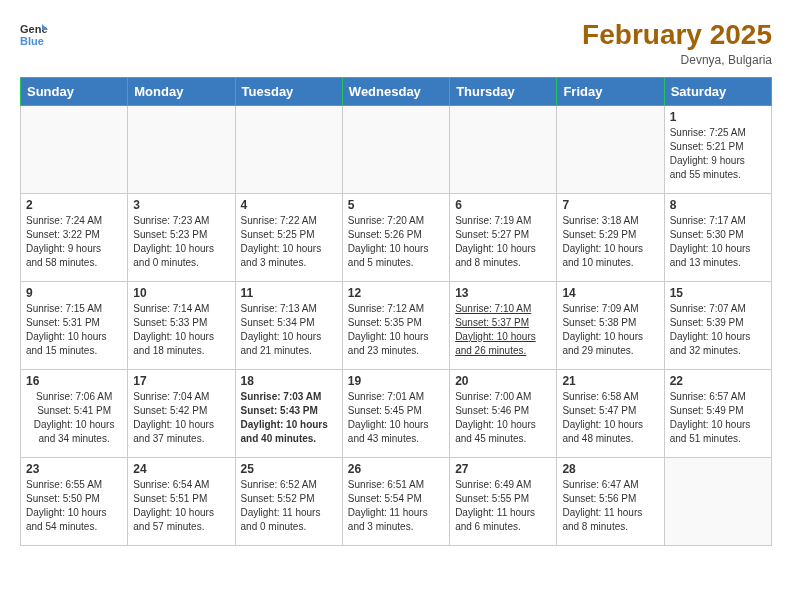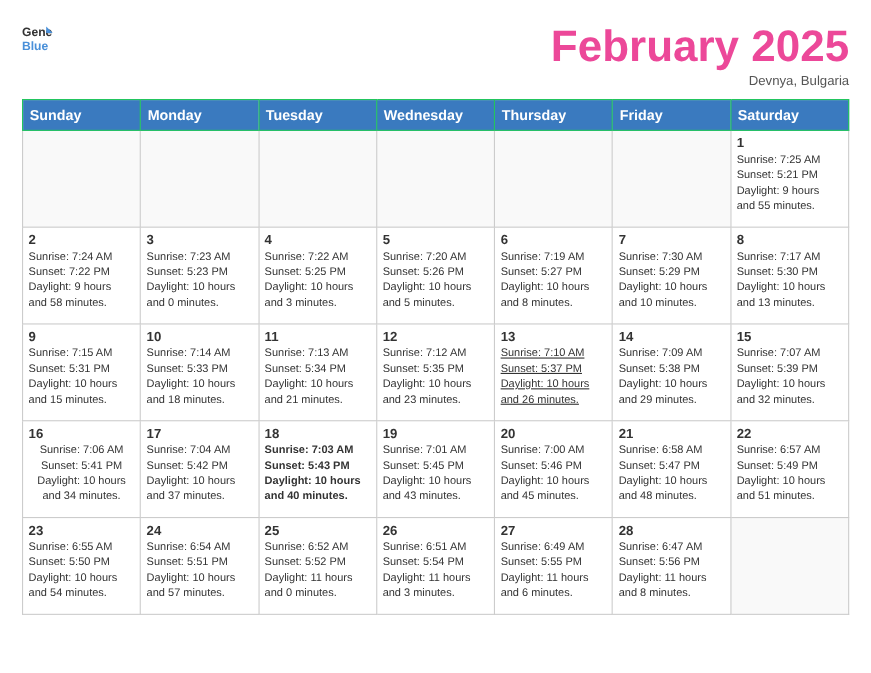--- a/index.html
+++ b/index.html
@@ -22,23 +22,23 @@
       gap: 4px;
     }
     .logo-icon {
       width: 28px;
       height: 28px;
     }
     .title-area {
       text-align: right;
     }
     .month-title {
-      font-size: 40px;
+      font-size: 28px;
       font-weight: bold;
-      color: #ec4899;
+      color: #a16207;
       line-height: 1.1;
     }
     .location-title {
       font-size: 12px;
       color: #555;
       margin-top: 2px;
     }
     table {
       width: 100%;
       border-collapse: collapse;
@@ -118,21 +118,21 @@
           <div class="day-info" style="white-space: pre-line;">Sunrise: 7:25 AM
 Sunset: 5:21 PM
 Daylight: 9 hours
 and 55 minutes.</div>
         </td>
       </tr>
       <tr>
         <td>
           <div class="day-number">2</div>
           <div class="day-info" style="white-space: pre-line;">Sunrise: 7:24 AM
-Sunset: 7:22 PM
+Sunset: 3:22 PM
 Daylight: 9 hours
 and 58 minutes.</div>
         </td>
         <td>
           <div class="day-number">3</div>
           <div class="day-info" style="white-space: pre-line;">Sunrise: 7:23 AM
 Sunset: 5:23 PM
 Daylight: 10 hours
 and 0 minutes.</div>
         </td>
@@ -152,21 +152,21 @@
         </td>
         <td>
           <div class="day-number">6</div>
           <div class="day-info" style="white-space: pre-line;">Sunrise: 7:19 AM
 Sunset: 5:27 PM
 Daylight: 10 hours
 and 8 minutes.</div>
         </td>
         <td>
           <div class="day-number">7</div>
-          <div class="day-info" style="white-space: pre-line;">Sunrise: 7:30 AM
+          <div class="day-info" style="white-space: pre-line;">Sunrise: 3:18 AM
 Sunset: 5:29 PM
 Daylight: 10 hours
 and 10 minutes.</div>
         </td>
         <td>
           <div class="day-number">8</div>
           <div class="day-info" style="white-space: pre-line;">Sunrise: 7:17 AM
 Sunset: 5:30 PM
 Daylight: 10 hours
 and 13 minutes.</div>

